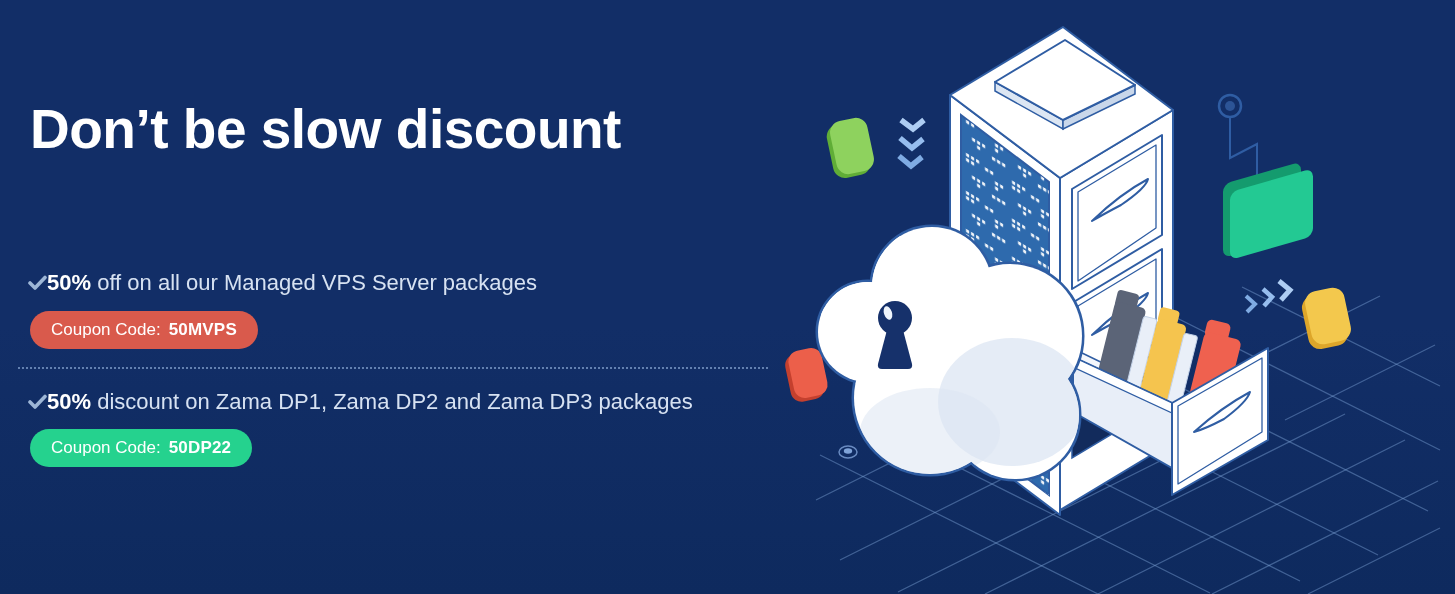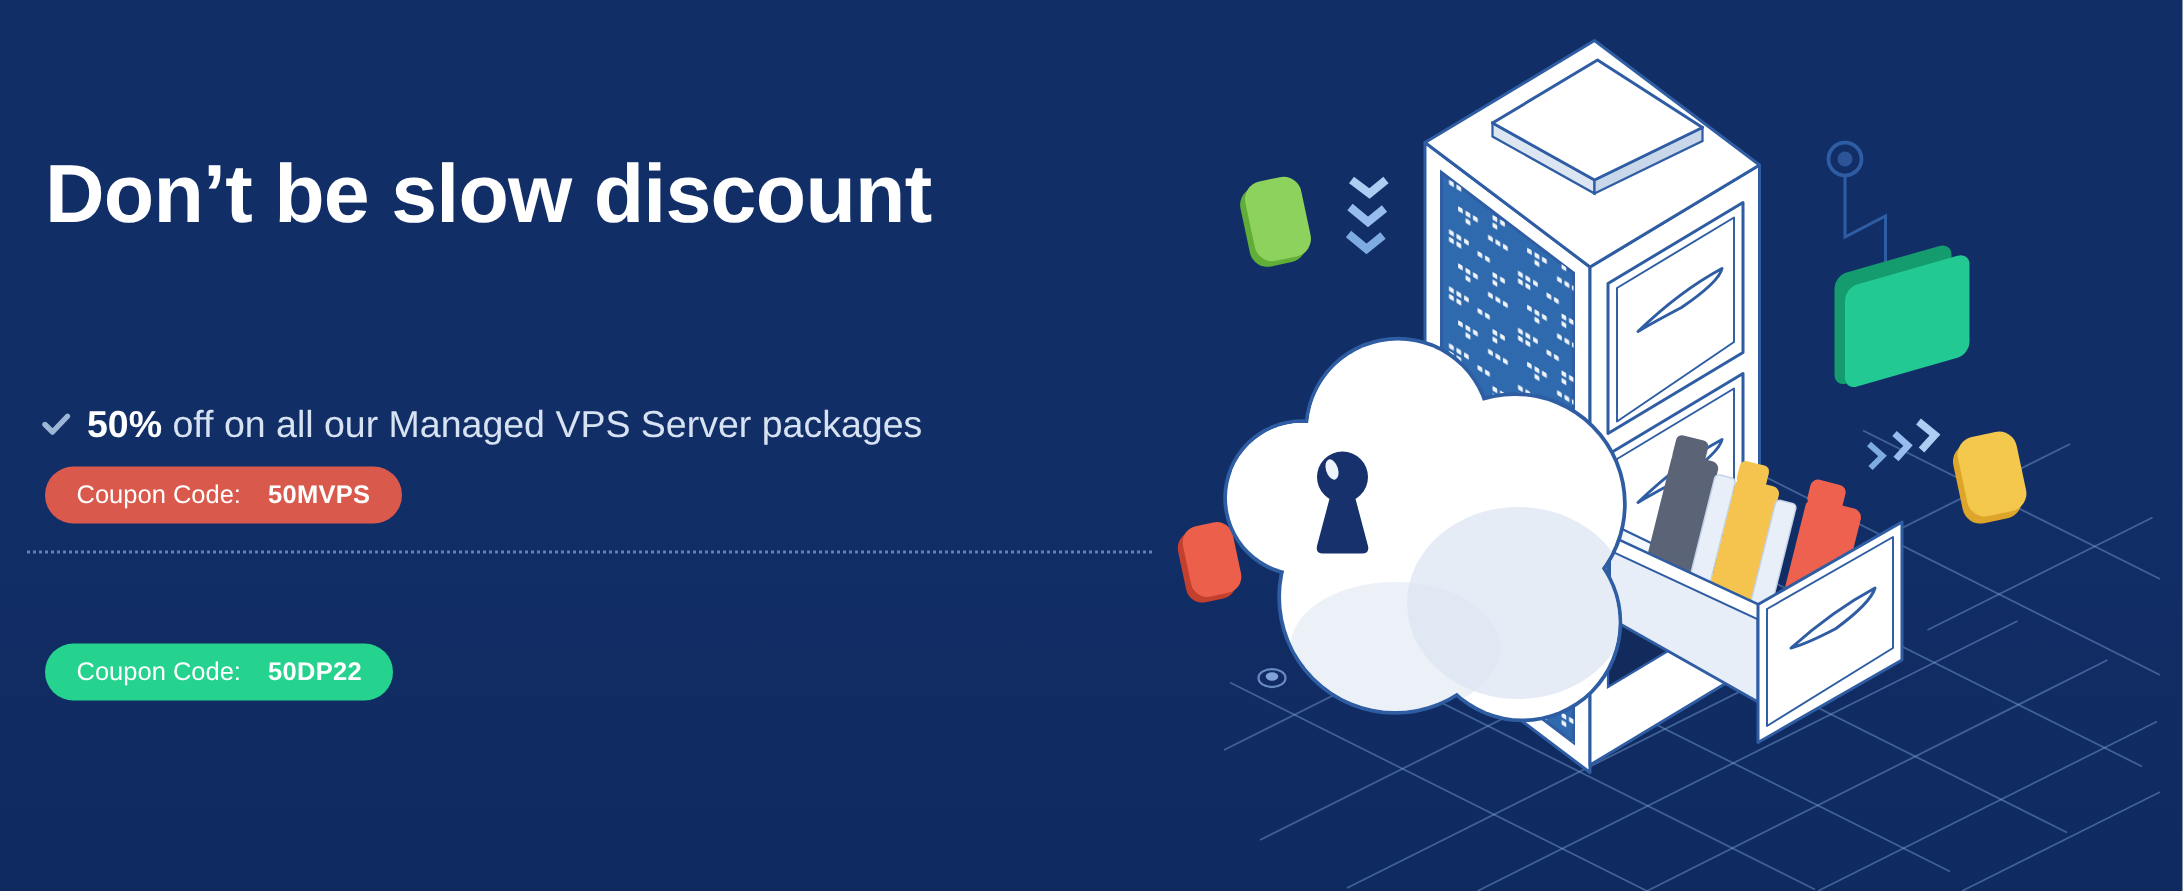--- a/index.html
+++ b/index.html
@@ -7,30 +7,30 @@
     width:1455px;height:594px;position:relative;overflow:hidden;
     font-family:"Liberation Sans","DejaVu Sans",sans-serif;
     background:linear-gradient(180deg,var(--background) 0%,var(--background) 55%,var(--background-bottom) 100%);
   }
   .hero{position:absolute;inset:0;}
   .headline{
     position:absolute;left:30px;top:100px;margin:0;
     color:var(--heading-text);font-size:55px;line-height:58px;font-weight:700;letter-spacing:-0.5px;
   }
   .offer{
-    position:absolute;left:28px;display:flex;align-items:flex-start;gap:11px;
-    color:var(--body-text);font-size:25px;line-height:26px;
+    position:absolute;left:28px;display:flex;align-items:flex-start;
+    color:var(--body-text);font-size:22px;line-height:26px;
   }
   .offer-1{top:270px;}
   .offer-2{top:389px;}
   .offer b{color:#ffffff;font-weight:700;}
   .check{flex:0 0 auto;margin-top:5px;display:block;}
   .coupon{
     position:absolute;left:30px;display:inline-flex;align-items:center;height:38px;
-    border:none;border-radius:19px;padding:0 21px;gap:18px;cursor:pointer;
+    border:none;border-radius:19px;padding:0 21px;gap:8px;cursor:pointer;
     color:var(--coupon-text);font-size:17px;font-family:inherit;
   }
   .coupon .label{font-weight:500;}
   .coupon b{font-weight:700;letter-spacing:.2px;}
   .coupon-red{top:311px;background:var(--coupon-red);}
   .coupon-green{top:429px;background:var(--coupon-green);}
   .separator{position:absolute;left:18px;top:367px;width:750px;height:0;border-top:2px dotted var(--separator);opacity:.75;}
   .illustration{position:absolute;left:780px;top:0;}
   
   .ol{fill:none;stroke:var(--ill-outline);stroke-width:2;stroke-linejoin:round;}
@@ -52,20 +52,26 @@
     <p style="margin:0"><b>50%</b><span> off on all our Managed VPS Server packages</span></p>
   </div>
 
   <button class="coupon coupon-red">
     <span class="label">Coupon Code:</span>
     <b>50MVPS</b>
   </button>
 
   <div class="separator"></div>
 
+  <div class="offer offer-2">
+    <svg class="check" width="19" height="16" viewBox="0 0 19 16">
+      <path d="M2,8 L7,13 L17,2.5" fill="none" stroke="var(--checkmark)" stroke-width="3.6" stroke-linecap="round" stroke-linejoin="round"></path>
+    </svg>
+    <p style="margin:0"><b>50%</b><span> discount on Zama DP1, Zama DP2 and Zama DP3 packages</span></p>
+  </div>
 
   <button class="coupon coupon-green">
     <span class="label">Coupon Code:</span>
     <b>50DP22</b>
   </button>
 
   <svg class="illustration" width="675" height="594" viewBox="0 0 675 594">
     <defs>
       <pattern id="panelDots" patternUnits="userSpaceOnUse" width="46" height="38" patternTransform="skewY(31)">
         <g fill="#ffffff" opacity="0.92">

